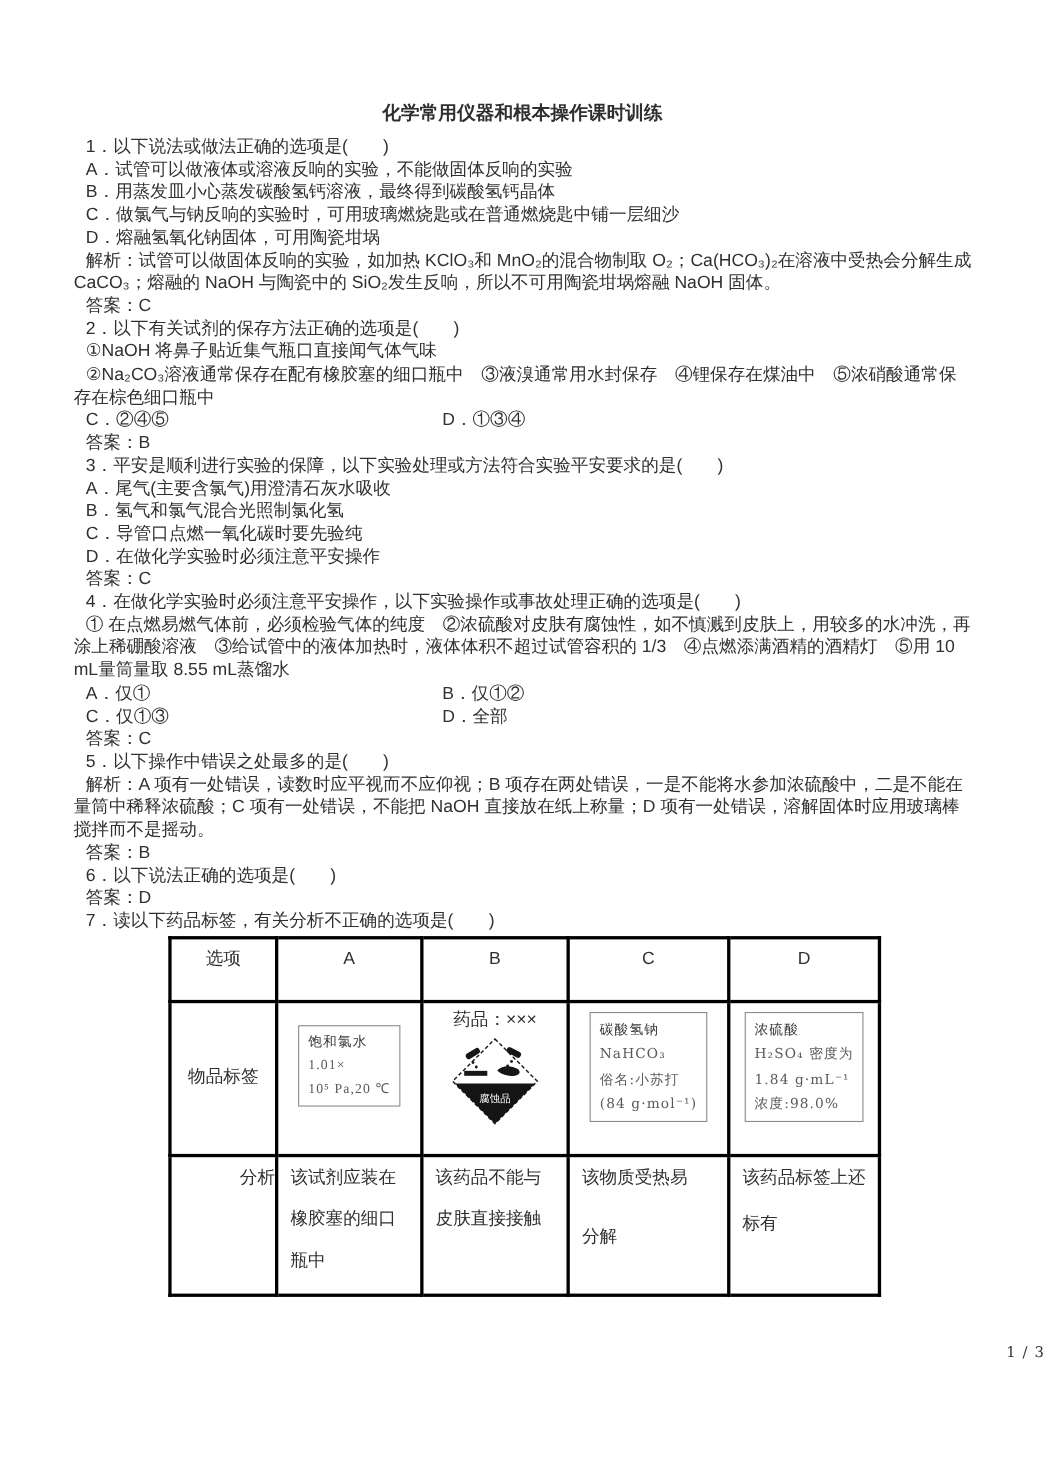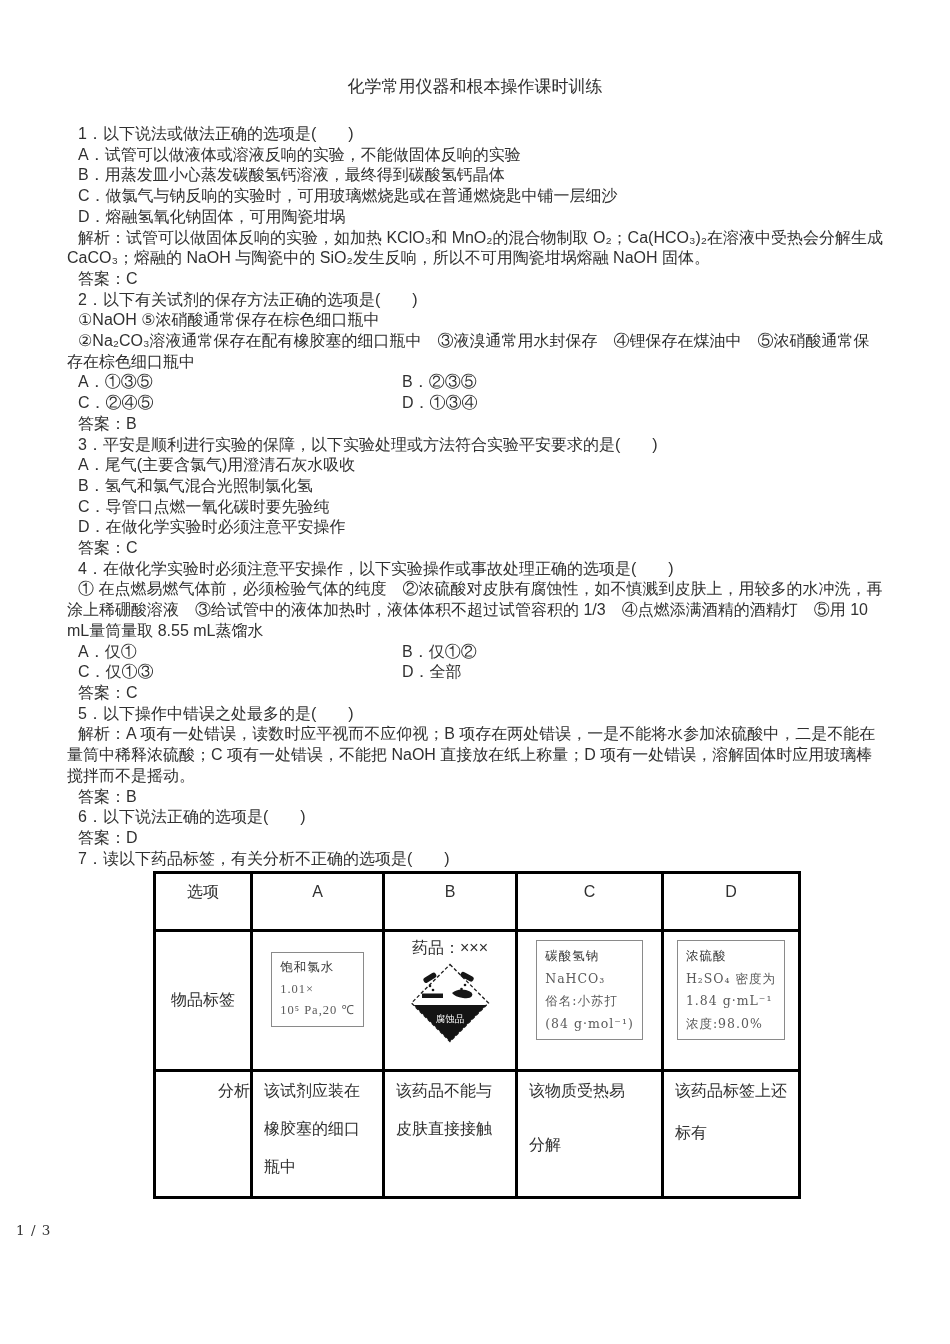--- a/index.html
+++ b/index.html
@@ -1,20 +1,20 @@
 <!DOCTYPE html>
 <html><head>
 <meta charset="utf-8">
 <style>
   html,body{margin:0;padding:0;background:#ffffff;}
   body{width:950px;height:1344px;position:relative;overflow:hidden;
        font-family:"Liberation Sans",sans-serif;color:#303030;}
   .page{position:absolute;inset:0;background:#fff;}
-  .title{position:absolute;top:75px;left:0;right:0;margin:0;text-align:center;
-         font-size:17px;font-weight:400;color:#2f2f2f;}
+  .title{position:absolute;top:75px;left:0;right:0;margin:16px;text-align:center;
+         font-size:17px;font-weight:700;color:#2f2f2f;}
   .content{position:absolute;top:124px;left:67px;width:816px;
            font-size:16px;line-height:20.7px;}
   .content p{margin:0;text-indent:11px;}
   .opts .opt-l{display:inline-block;width:324px;text-indent:0;}
   .opts .opt-r{text-indent:0;}
   
   .qtable{border-collapse:collapse;margin-left:86px;margin-top:2px;table-layout:fixed;}
   .qtable th,.qtable td{border:3px solid #000000;padding:0;font-weight:400;}
   .r-head th{height:47px;vertical-align:top;padding-top:8px;text-align:center;
              font-size:16px;line-height:20px;}
@@ -31,42 +31,41 @@
   .lb-line{letter-spacing:1px;white-space:nowrap;}
   .drug-caption{margin-top:6px;font-size:16px;line-height:20px;text-align:center;color:#2f2f2f;}
   .diamond-wrap{margin-top:5px;}
   .r-analysis td{height:115px;vertical-align:top;font-size:16px;}
   .an{padding:0 11px !important;}
   .an div{line-height:38px;}
   .an-left{text-align:left;}
   .an-center{}
   .gap-lg{margin-top:16px;}
   .gap-sm{margin-top:4px;}
-  .footer{position:absolute;top:1222px;left:16px;right:0;text-align:left;
+  .footer{position:absolute;top:1222px;left:0;right:0;text-align:right;
           font-size:13.5px;color:#333;font-family:"DejaVu Serif",serif;letter-spacing:1px;}
 </style>
 </head>
 <body>
 
 <div class="page">
 
   <h1 class="title">化学常用仪器和根本操作课时训练</h1>
 
   <div class="content">
     <p>1．以下说法或做法正确的选项是(　　)</p>
     <p>A．试管可以做液体或溶液反响的实验，不能做固体反响的实验</p>
     <p>B．用蒸发皿小心蒸发碳酸氢钙溶液，最终得到碳酸氢钙晶体</p>
     <p>C．做氯气与钠反响的实验时，可用玻璃燃烧匙或在普通燃烧匙中铺一层细沙</p>
     <p>D．熔融氢氧化钠固体，可用陶瓷坩埚</p>
     <p>解析：试管可以做固体反响的实验，如加热 KClO₃和 MnO₂的混合物制取 O₂；Ca(HCO₃)₂在溶液中受热会分解生成 CaCO₃；熔融的 NaOH 与陶瓷中的 SiO₂发生反响，所以不可用陶瓷坩埚熔融 NaOH 固体。</p>
     <p>答案：C</p>
     <p>2．以下有关试剂的保存方法正确的选项是(　　)</p>
-    <p>①NaOH ⑤浓硝酸通常保存在棕色细口瓶中</p>
+    <p>①NaOH 将鼻子贴近集气瓶口直接闻气体气味</p>
     <p>②Na₂CO₃溶液通常保存在配有橡胶塞的细口瓶中　③液溴通常用水封保存　④锂保存在煤油中　⑤浓硝酸通常保存在棕色细口瓶中</p>
-    <p class="opts"><span class="opt-l">A．①③⑤</span><span class="opt-r">B．②③⑤</span></p>
     <p class="opts"><span class="opt-l">C．②④⑤</span><span class="opt-r">D．①③④</span></p>
     <p>答案：B</p>
     <p>3．平安是顺利进行实验的保障，以下实验处理或方法符合实验平安要求的是(　　)</p>
     <p>A．尾气(主要含氯气)用澄清石灰水吸收</p>
     <p>B．氢气和氯气混合光照制氯化氢</p>
     <p>C．导管口点燃一氧化碳时要先验纯</p>
     <p>D．在做化学实验时必须注意平安操作</p>
     <p>答案：C</p>
     <p>4．在做化学实验时必须注意平安操作，以下实验操作或事故处理正确的选项是(　　)</p>
     <p>① 在点燃易燃气体前，必须检验气体的纯度　②浓硫酸对皮肤有腐蚀性，如不慎溅到皮肤上，用较多的水冲洗，再涂上稀硼酸溶液　③给试管中的液体加热时，液体体积不超过试管容积的 1/3　④点燃添满酒精的酒精灯　⑤用 10 mL量筒量取 8.55 mL蒸馏水</p>

